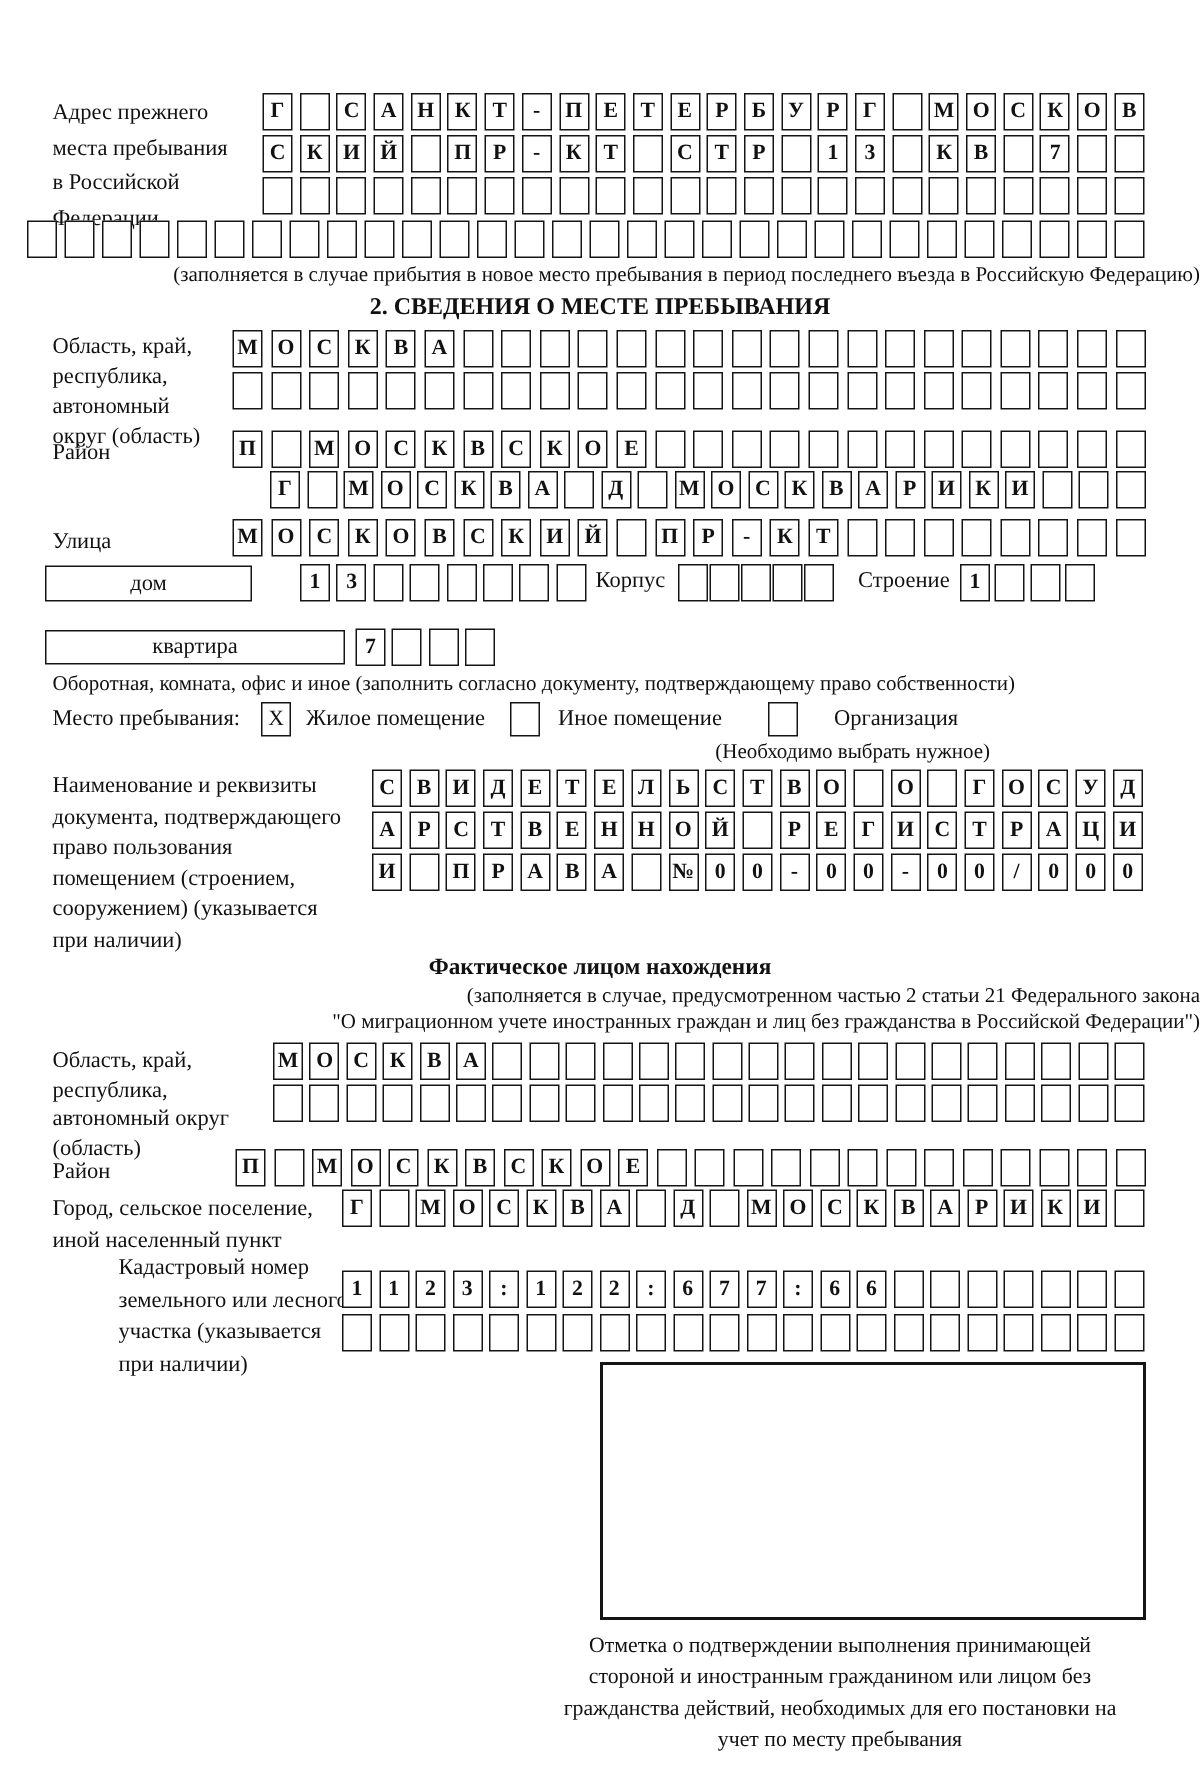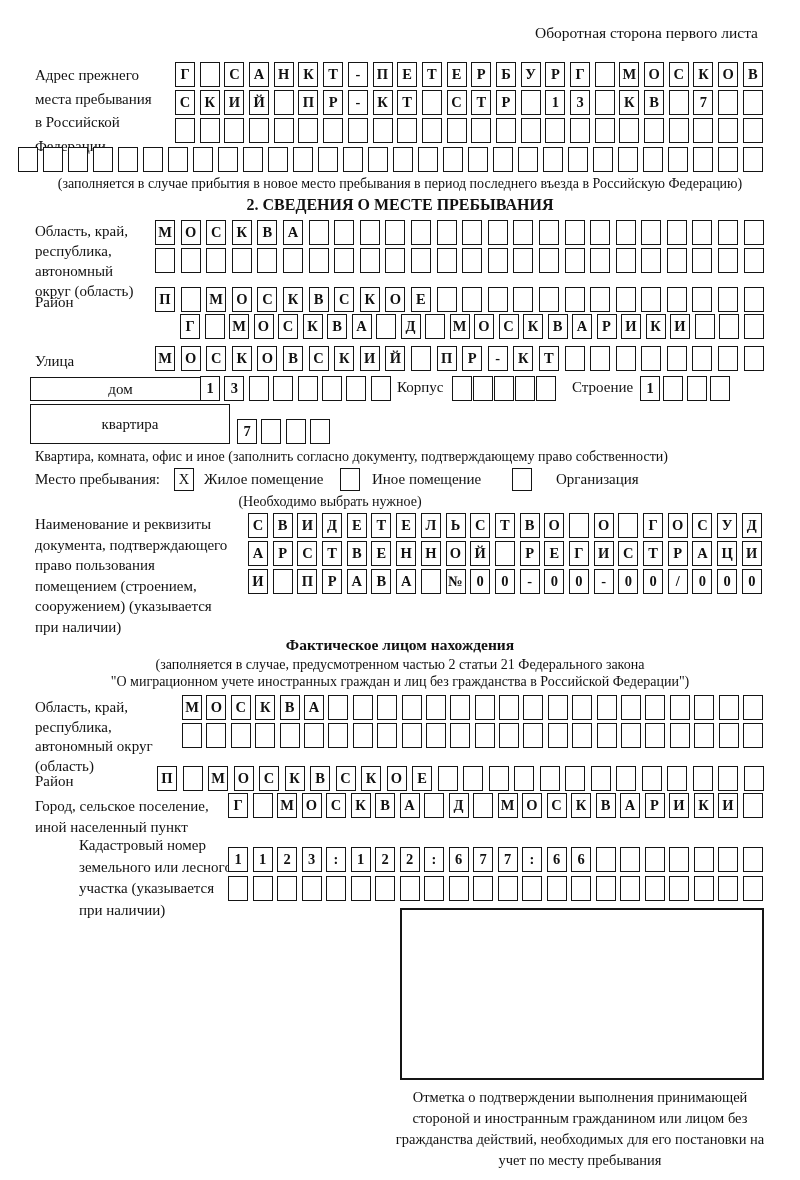--- a/index.html
+++ b/index.html
@@ -20,29 +20,28 @@
   .fillbox{
     box-sizing:border-box;border:1.7px solid #151515;background:#fff;
     display:flex;align-items:center;justify-content:center;font-size:15px;
   }
   .chk{
     position:absolute;width:20px;height:23px;box-sizing:border-box;
     border:1.7px solid #151515;display:flex;align-items:center;justify-content:center;
     font-size:14.5px;
   }
   .center{text-align:center;}
-  .cap{font-size:14px;}
+  .cap{font-size:14px;text-align:right;}
   .title{font-weight:bold;font-size:16px;}
 </style>
 </head>
 <body>
 
 <div class="page">
 
-  <div class="abs" style="top:24px;right:42px;font-size:15.5px;">Оборотная сторона первого листа</div>
 
   <div class="abs lbl" style="left:35px;top:64px;line-height:23.5px;">Адрес прежнего
 места пребывания
 в Российской
 Федерации</div>
   <div class="abs cells" style="left:175px;top:62px;gap:4.7px;">
       <div class="cell">Г</div>
       <div class="cell"></div>
       <div class="cell">С</div>
       <div class="cell">А</div>
@@ -288,21 +287,21 @@
       <div class="cell"></div>
       <div class="cell"></div>
       <div class="cell"></div>
       <div class="cell"></div>
       <div class="cell"></div>
       <div class="cell"></div>
       <div class="cell"></div>
       <div class="cell"></div>
     </div>
 
-  <div class="abs fillbox" style="left:30px;top:377px;width:181px;height:24px;">дом</div>
+  <div class="abs fillbox" style="left:30px;top:377px;width:138px;height:24px;">дом</div>
   <div class="abs cells" style="left:200px;top:376px;gap:4.4px;">
       <div class="cell">1</div>
       <div class="cell">3</div>
       <div class="cell"></div>
       <div class="cell"></div>
       <div class="cell"></div>
       <div class="cell"></div>
       <div class="cell"></div>
       <div class="cell"></div>
     </div>
@@ -315,28 +314,28 @@
       <div class="cell"></div>
     </div>
   <div class="abs" style="left:572px;top:379px;font-size:15px;">Строение</div>
   <div class="abs cells" style="left:640px;top:376px;gap:3.3px;">
       <div class="cell">1</div>
       <div class="cell"></div>
       <div class="cell"></div>
       <div class="cell"></div>
     </div>
 
-  <div class="abs fillbox" style="left:30px;top:404px;width:200px;height:40px;">квартира</div>
+  <div class="abs fillbox" style="left:30px;top:420px;width:200px;height:23px;">квартира</div>
   <div class="abs cells" style="left:237px;top:419px;gap:4.3px;">
       <div class="cell">7</div>
       <div class="cell"></div>
       <div class="cell"></div>
       <div class="cell"></div>
     </div>
-  <div class="abs cap" style="left:35px;top:449px;">Квартира, комната, офис и иное (заполнить согласно документу, подтверждающему право собственности)</div>
+  <div class="abs cap" style="left:35px;top:449px;">Оборотная, комната, офис и иное (заполнить согласно документу, подтверждающему право собственности)</div>
 
   <div class="abs" style="left:35px;top:471px;font-size:15px;">Место пребывания:</div>
   <div class="chk" style="left:174px;top:468px;">X</div>
   <div class="abs" style="left:204px;top:471px;font-size:15px;">Жилое помещение</div>
   <div class="chk" style="left:340px;top:468px;"></div>
   <div class="abs" style="left:372px;top:471px;font-size:15px;">Иное помещение</div>
   <div class="chk" style="left:512px;top:468px;"></div>
   <div class="abs" style="left:556px;top:471px;font-size:15px;">Организация</div>
   <div class="abs cap center" style="left:0;top:494px;width:660px;">(Необходимо выбрать нужное)</div>
 
@@ -579,15 +578,15 @@
       <div class="cell"></div>
       <div class="cell"></div>
       <div class="cell"></div>
       <div class="cell"></div>
       <div class="cell"></div>
       <div class="cell"></div>
       <div class="cell"></div>
     </div>
 
   <div class="abs" style="left:400px;top:908px;width:364px;height:172px;border:2px solid #151515;box-sizing:border-box;background:#fff;"></div>
-  <div class="abs center" style="left:391px;top:1087px;width:378px;font-size:14.5px;line-height:21px;">Отметка о подтверждении выполнения принимающей стороной и иностранным гражданином или лицом без гражданства действий, необходимых для его постановки на учет по месту пребывания</div>
+  <div class="abs center" style="left:371px;top:1087px;width:378px;font-size:14.5px;line-height:21px;">Отметка о подтверждении выполнения принимающей стороной и иностранным гражданином или лицом без гражданства действий, необходимых для его постановки на учет по месту пребывания</div>
 
 </div>
 
 </body></html>

